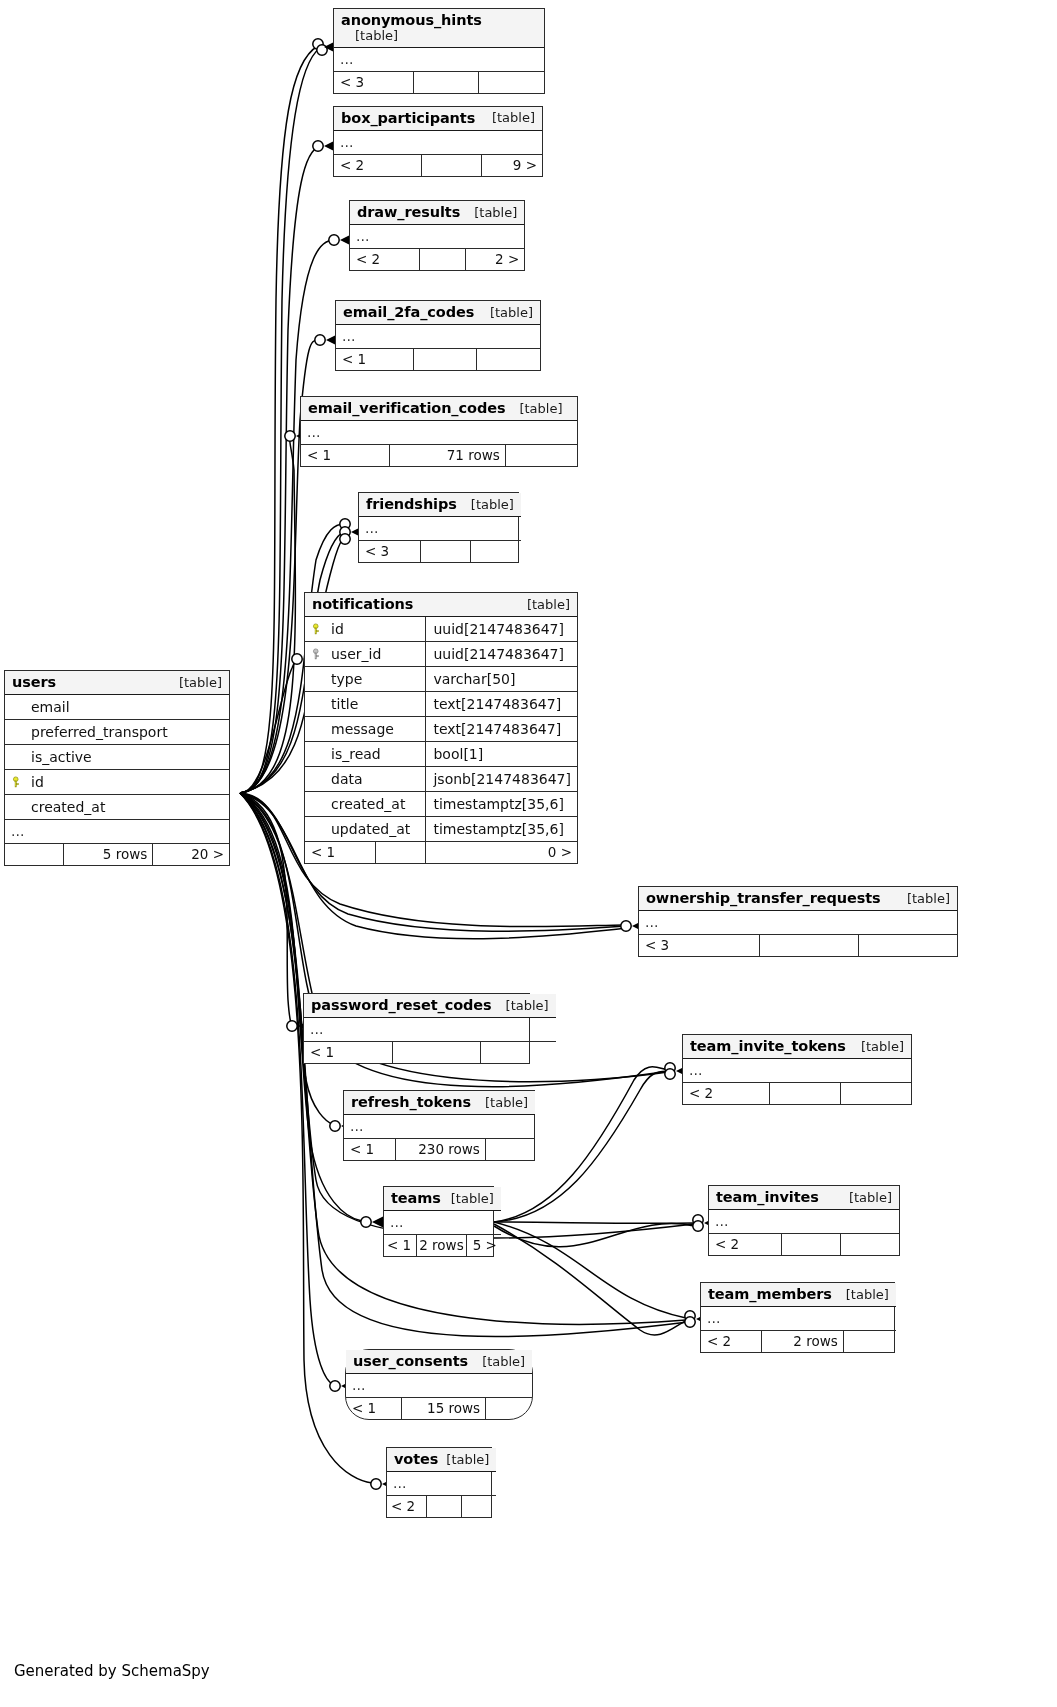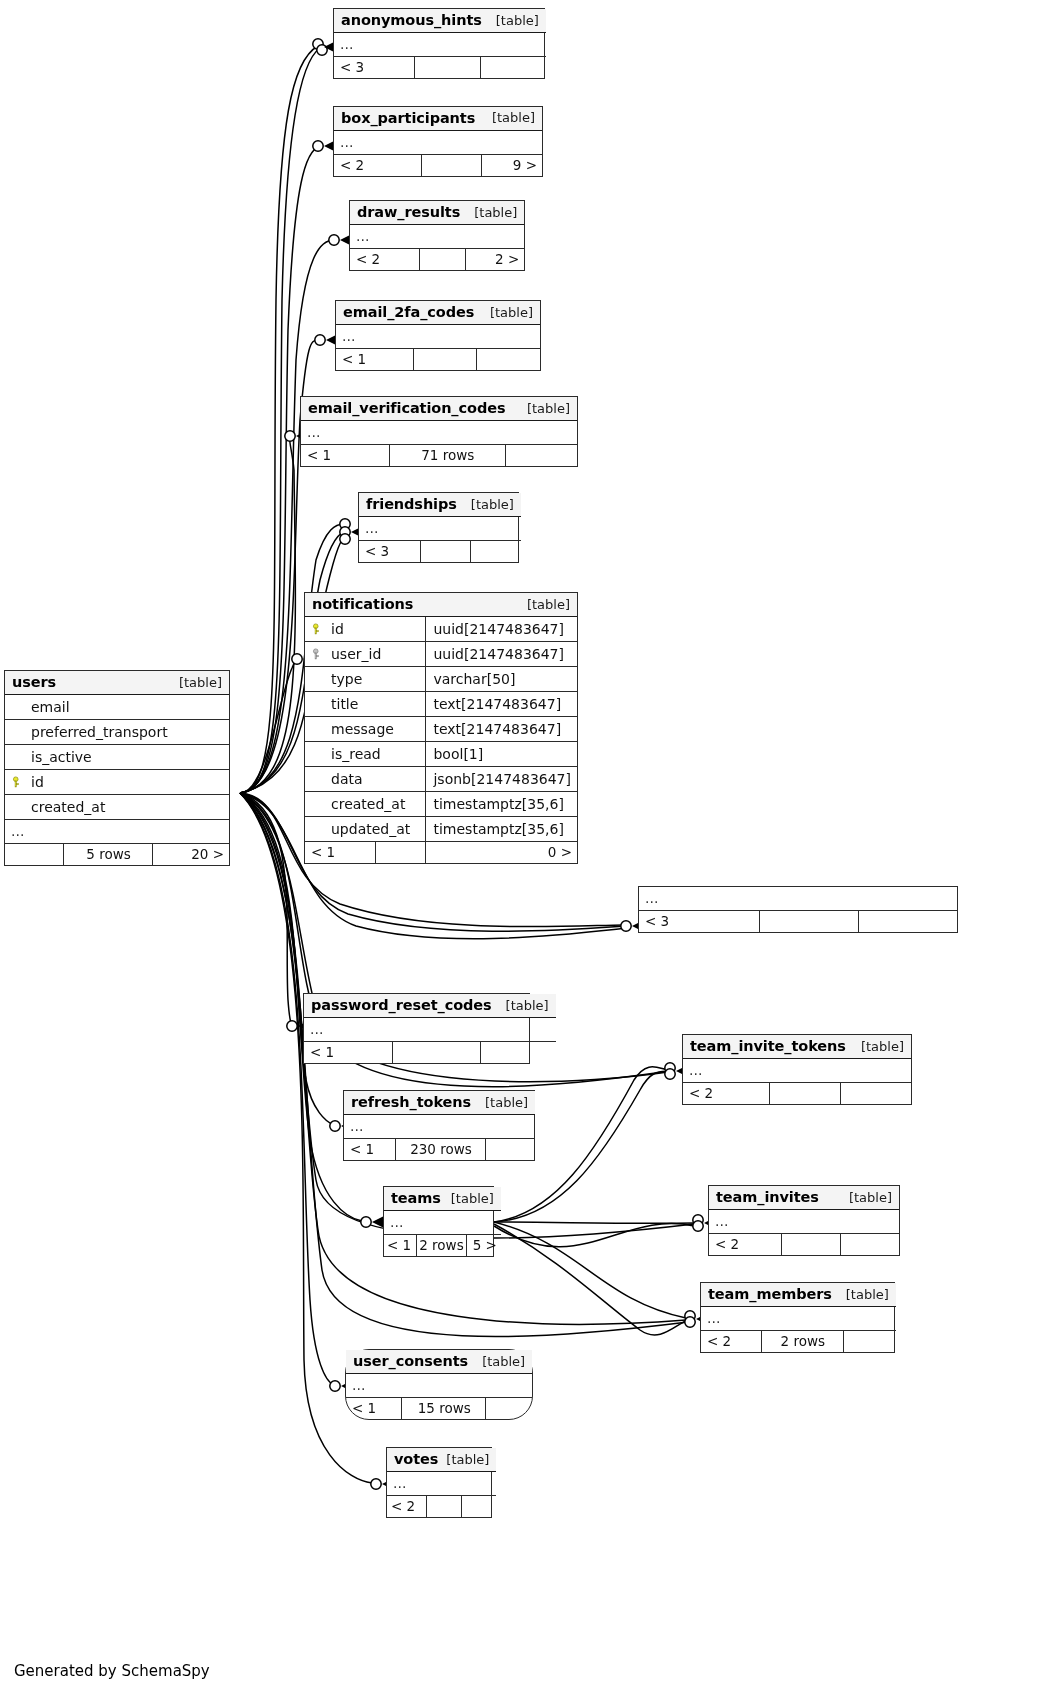--- a/index.html
+++ b/index.html
@@ -36,21 +36,21 @@
   .col td.cname { padding-left:26px; position:relative; }
   .col td.ctype { border-left:1px solid #2b2b2b; padding-left:7px; }
   .ellip td { border-bottom:1px solid #2b2b2b; padding:3px 6px 4px 6px; font-size:14px; color:#333; }
   .foot td {
     font-size:13.5px; color:#111;
     border-right:1px solid #2b2b2b;
     padding:2px 5px 3px 6px; white-space:nowrap;
   }
   .foot td:last-child { border-right:none; }
   .foot td.r { text-align:right; }
-  .foot td.c { text-align:center;margin-left:48px; }
+  .foot td.c { text-align:right;margin-left:48px; }
   .keyico { position:absolute; left:7px; top:50%; transform:translateY(-50%); width:12px; height:12px; }
   .credit {
     position:absolute; left:14px; top:1662px;
     font-size:15px; color:#000;
   }
 </style>
 </head>
 <body>
 
 <div id="diagram">
@@ -141,21 +141,21 @@
       <path d="M341,1386 l14,-7 v14 z"></path>
       <path d="M382,1484 l14,-7 v14 z"></path>
     </g>
   </svg>
 
   <div class="tbl" style="left:333px; top:8px; width:212px;">
     <table>
       <tbody>
           <tr class="thead">
         <td colspan="3">
-              <span style="display:flex;justify-content:space-between;align-items:baseline;">
+              <span style="display:flex;justify-content:space-between;align-items:baseline;flex-direction:column;">
           <span class="tname">anonymous_hints</span>
           <span class="ttag">[table]</span>
         </span>
             </td>
       </tr>
       <tr class="ellip">
         <td colspan="3">...</td>
       </tr>
       <tr class="foot">
         <td style="width:38%">&lt; 3</td>
@@ -233,21 +233,21 @@
       </tr>
     </tbody>
       </table>
   </div>
 
   <div class="tbl" style="left:300px; top:396px; width:278px;">
     <table>
       <tbody>
           <tr class="thead">
         <td colspan="3">
-              <span style="display:flex;justify-content:space-between;align-items:baseline;">
+              <span style="display:flex;align-items:baseline;">
           <span class="tname">email_verification_codes</span>
           <span class="ttag">[table]</span>
         </span>
             </td>
       </tr>
       <tr class="ellip">
         <td colspan="3">...</td>
       </tr>
       <tr class="foot">
         <td style="width:32%">&lt; 1</td>
@@ -396,20 +396,28 @@
         <td class="c" style="width:40%">5 rows</td>
         <td class="r" style="width:34%">20 &gt;</td>
       </tr>
     </tbody>
       </table>
   </div>
 
   <div class="tbl" style="left:638px; top:886px; width:320px;">
     <table>
       <tbody>
+          <tr class="thead">
+        <td colspan="3">
+              <span style="display:flex;justify-content:space-between;align-items:baseline;">
+          <span class="tname">ownership_transfer_requests</span>
+          <span class="ttag">[table]</span>
+        </span>
+            </td>
+      </tr>
       <tr class="ellip">
         <td colspan="3">...</td>
       </tr>
       <tr class="foot">
         <td style="width:38%">&lt; 3</td>
         <td class="c" style="width:31%"></td>
         <td class="r" style="width:31%"></td>
       </tr>
     </tbody>
       </table>

